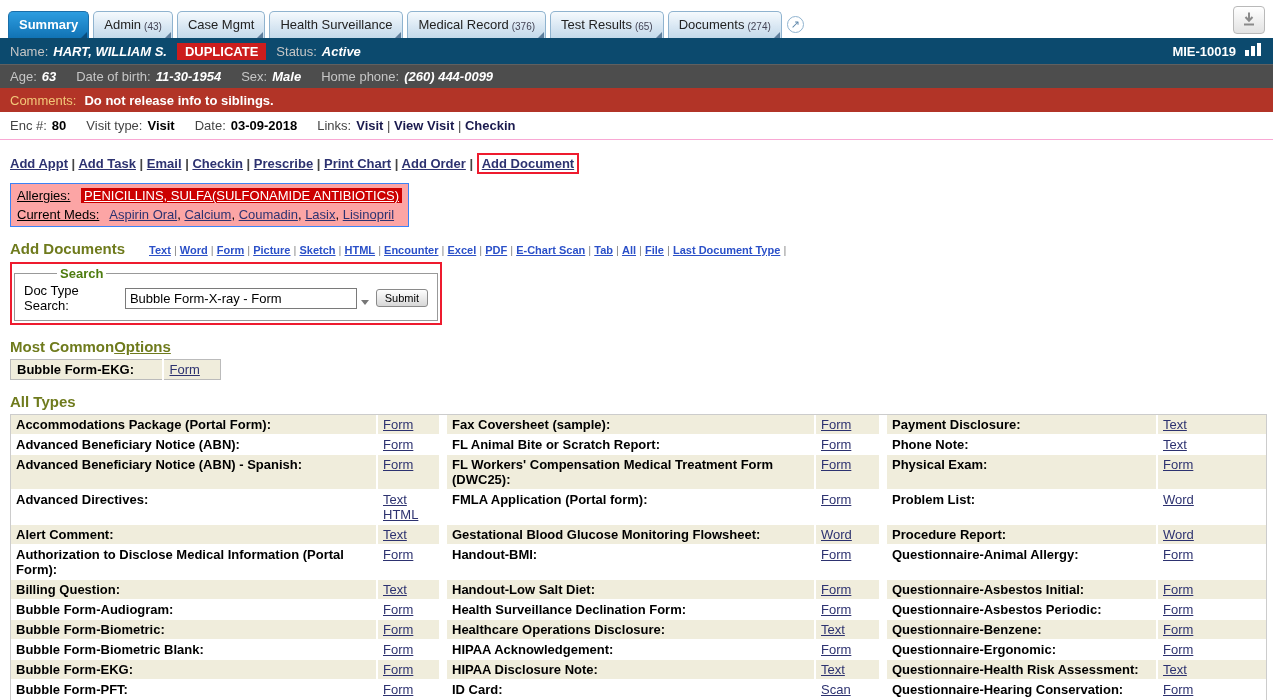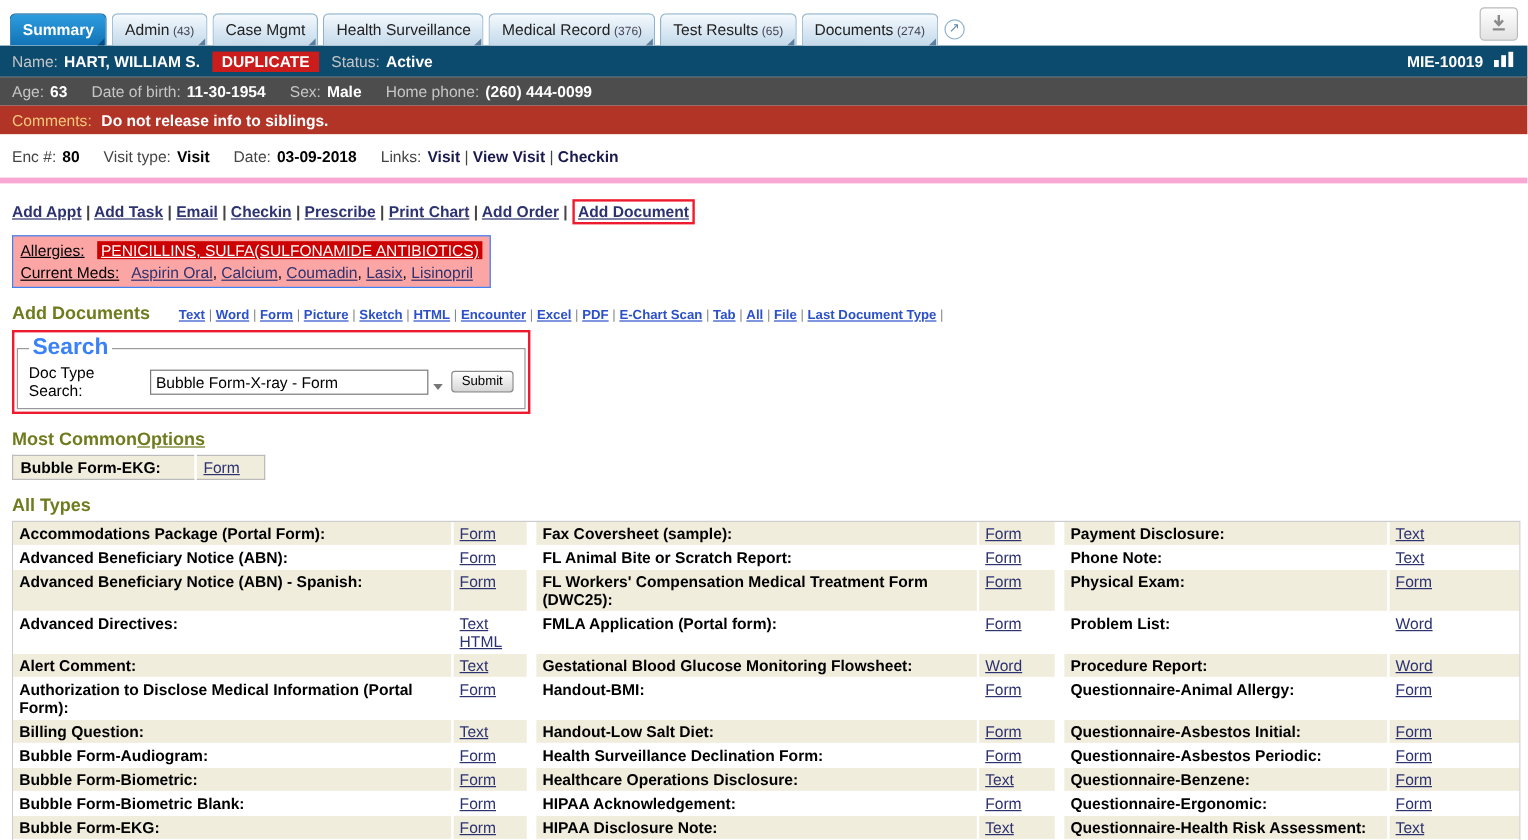--- a/index.html
+++ b/index.html
@@ -33,23 +33,23 @@
     margin-left:auto; margin-bottom:4px; width:32px; height:28px;
     border:1px solid #b9b9b9; border-radius:4px; background:linear-gradient(#ffffff,#e2e2e2);
     display:flex; align-items:center; justify-content:center; cursor:pointer;
   }
 
   
   .bar { display:flex; align-items:center; padding:0 10px; }
   .bar-name { height:26px; background:#0c4a6e; color:#fff; }
   .bar-demo { height:24px; background:#4d4d4d; color:#fff; border-top:1px solid #606060; }
   .bar-comments { height:24px; background:#b23427; color:#fff; }
-  .bar-enc { height:41px; background:#fff; color:#222; border-bottom:5px solid #f9a8d4; }
+  .bar-enc { height:28px; background:#fff; color:#222; border-bottom:1px solid #f9a8d4; }
   .bar-label { color:#c6c6c6; margin-right:5px; }
-  .bar-value { color:#fff; font-weight:bold; }
+  .bar-value { color:#fff; font-weight:bold;font-style:italic; }
   .grp { display:flex; align-items:center; margin-right:20px; white-space:nowrap; }
   .dup-badge { background:#cc1d1d; color:#fff; font-weight:bold; padding:1px 8px; margin:0 10px; }
   .bar-right { margin-left:auto; display:flex; align-items:center; gap:9px; }
   .record-id { font-weight:bold; color:#fff; }
   .comments-label { color:#f2c879; margin-right:8px; }
   .comments-value { font-weight:bold; color:#fff; }
   .enc-label { color:#444; margin-right:5px; }
   .enc-value { font-weight:bold; color:#000; }
   .enc-link { color:#1a1a4e; font-weight:bold; text-decoration:none; }
   .pipe-sep { color:#444; white-space:pre; }
@@ -69,21 +69,21 @@
 
   .section-head { display:flex; align-items:baseline; margin-top:13px; }
   .olive-title { color:#6f7b1d; font-size:15px; font-weight:bold; }
   .olive-link { color:#6f7b1d; font-size:15px; font-weight:bold; text-decoration:underline; }
   .type-link { color:#2b50c8; font-weight:bold; font-size:11px; text-decoration:underline; }
   .type-links { margin-left:24px; }
   .type-sep { color:#888; font-size:11px; white-space:pre; }
 
   .anno-block { border:2px solid #ee1b2e; padding:2px; width:432px; margin-top:5px; }
   fieldset.search-fs { border:1px solid #999; margin:0; padding:2px 9px 7px 9px; background:#fff; }
-  .search-fs legend { color:#3b82f6; font-weight:bold; font-size:19px; padding:0 3px; }
+  .search-fs legend { color:#4d7c0f; font-weight:bold; font-size:13px; padding:0 3px;margin-left:33px; }
   .search-row { display:flex; align-items:center; gap:4px; }
   .doc-search-input { width:246px; height:21px; border:1px solid #7a7a7a; padding:1px 4px; font-size:13px; font-family:"Liberation Sans",sans-serif; }
   .combo-arrow { width:0; height:0; border-left:4px solid transparent; border-right:4px solid transparent; border-top:5px solid #777; margin-top:8px; }
   .submit-btn {
     font-size:11px; font-family:"Liberation Sans",sans-serif; padding:2px 8px; margin-left:3px;
     border:1px solid #8a8a8a; border-radius:3px; background:linear-gradient(#fefefe,#d7d7d7); cursor:pointer;
   }
 
   table.mini { border-collapse:collapse; margin-top:4px; border:1px solid #bbb; }
   .mc-name { width:152px; background:#f0eddc; font-weight:bold; padding:2px 6px; border-right:2px solid #fff; }

